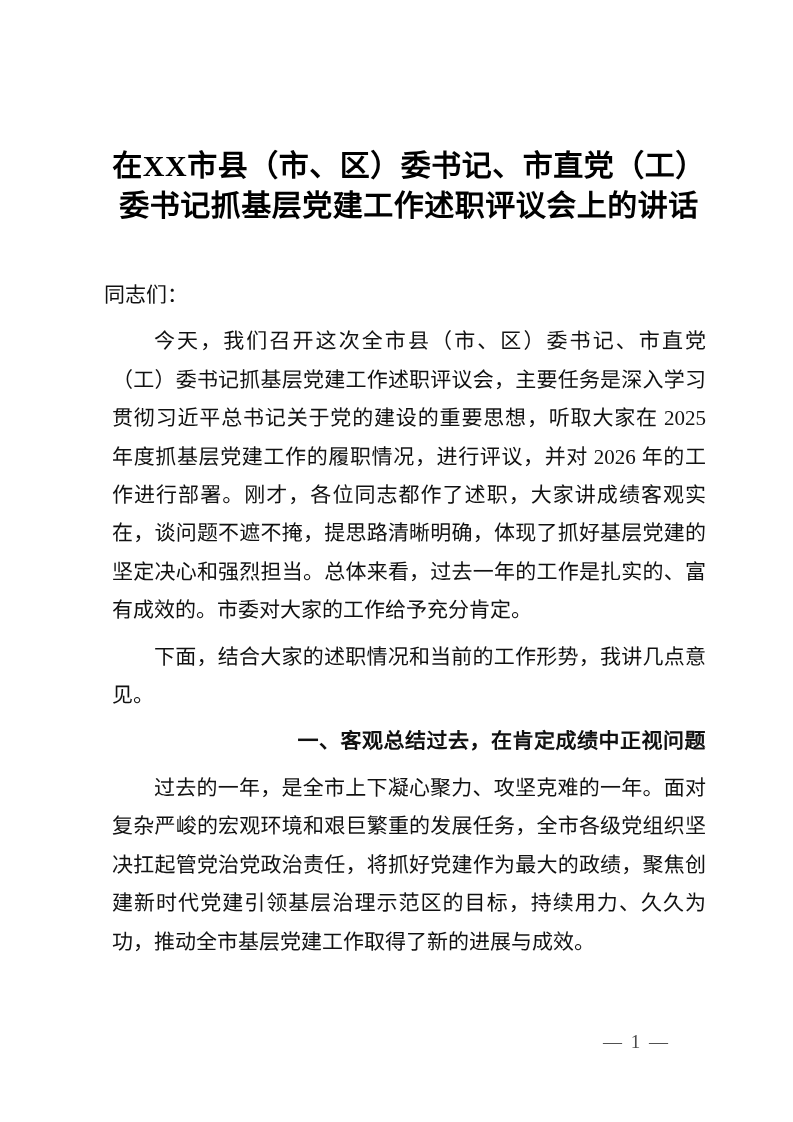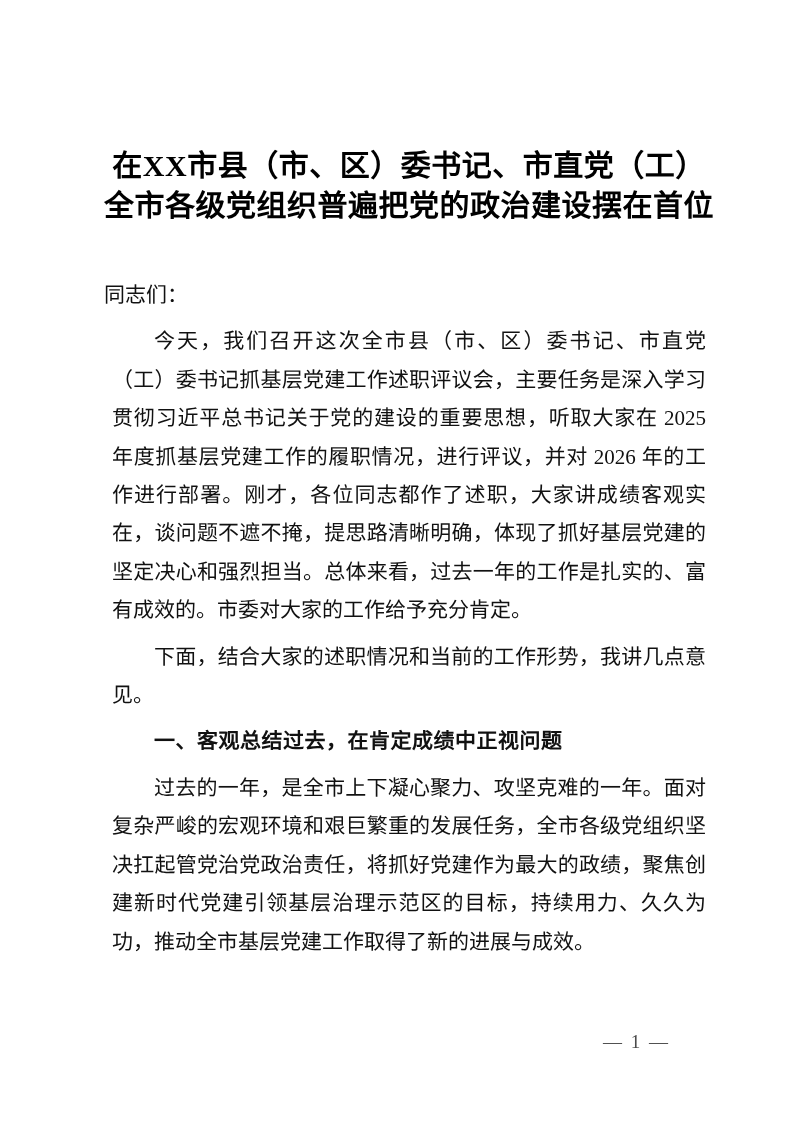--- a/index.html
+++ b/index.html
@@ -40,21 +40,21 @@
   .para {
     margin: 8px;
     font-size: 21px;
     line-height: 38.4px;
     text-align: justify;
     text-indent: 2em;
   }
   .para.heading {
     font-family: "Liberation Sans", "DejaVu Sans", sans-serif;
     font-weight: 700;
-    text-align: left;
+    text-align: right;
     letter-spacing: 0.5px;
   }
   .bold { font-weight: 700; }
   .page-number {
     position: absolute;
     top: 1031px;
     right: 123px;
     font-size: 19px;
     line-height: 22px;
     color: #4a4a4a;
@@ -62,21 +62,21 @@
     white-space: pre;
   }
 </style>
 </head>
 <body>
 
 <div class="page">
   <div class="content">
     <h1 class="doc-title" style="margin:0">
         <span class="title-line">在XX市县（市、区）委书记、市直党（工）</span>
-        <span class="title-line">全市各级党组织普遍把党的政治建设摆在首位</span>
+        <span class="title-line">委书记抓基层党建工作述职评议会上的讲话</span>
       </h1>
     <p class="salutation">同志们：</p>
     <div>
         <p class="para"><span>今天，我们召开这次全市县（市、区）委书记、市直党（工）委书记抓基层党建工作述职评议会，主要任务是深入学习贯彻习近平总书记关于党的建设的重要思想，听取大家在 2025 年度抓基层党建工作的履职情况，进行评议，并对 2026 年的工作进行部署。刚才，各位同志都作了述职，大家讲成绩客观实在，谈问题不遮不掩，提思路清晰明确，体现了抓好基层党建的坚定决心和强烈担当。总体来看，过去一年的工作是扎实的、富有成效的。市委对大家的工作给予充分肯定。</span></p>
         <p class="para"><span>下面，结合大家的述职情况和当前的工作形势，我讲几点意见。</span></p>
         <p class="para heading"><span class="bold">一、客观总结过去，在肯定成绩中正视问题</span></p>
         <p class="para"><span>过去的一年，是全市上下凝心聚力、攻坚克难的一年。面对复杂严峻的宏观环境和艰巨繁重的发展任务，全市各级党组织坚决扛起管党治党政治责任，将抓好党建作为最大的政绩，聚焦创建新时代党建引领基层治理示范区的目标，持续用力、久久为功，推动全市基层党建工作取得了新的进展与成效。</span></p>
       </div>
   </div>
   <div class="page-number">— 1 —</div>

